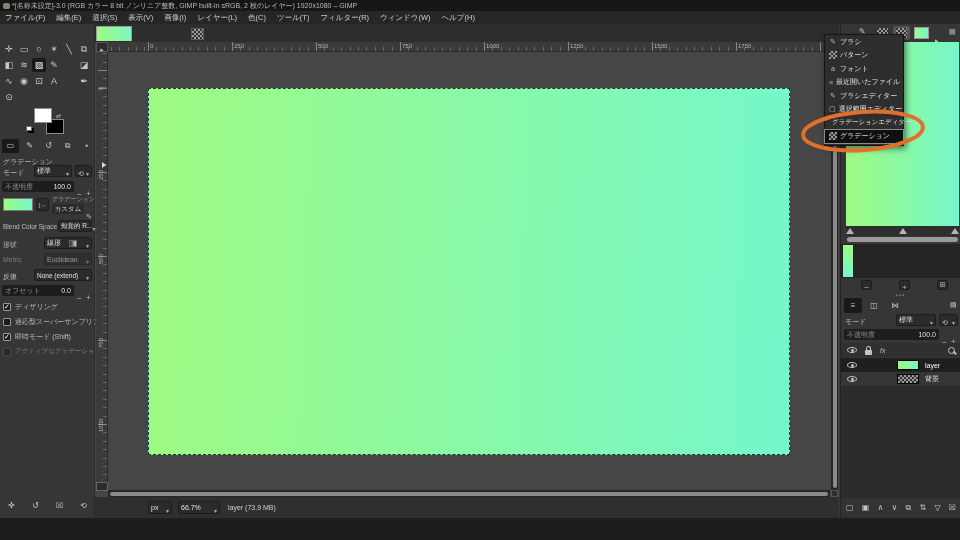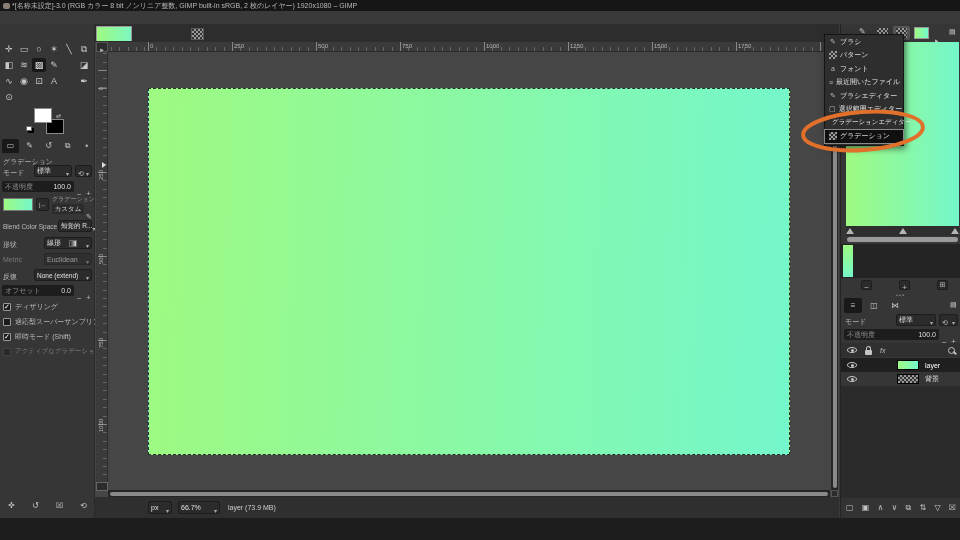--- a/index.html
+++ b/index.html
@@ -68,20 +68,33 @@
 </head>
 <body>
 
 <div id="root">
 
   <div id="titlebar" class="abs">
     <span class="abs" style="left:3px;top:3px;width:7px;height:6px;background:#8a7f72;border-radius:2px;"></span>
     <span class="ttl" style="margin-left:12px;">*[名称未設定]-3.0 (RGB カラー 8 bit ノンリニア整数, GIMP built-in sRGB, 2 枚のレイヤー) 1920x1080 – GIMP</span>
   </div>
 
+  <div id="menubar" class="abs">
+    <span class="mi">ファイル(F)</span>
+    <span class="mi">編集(E)</span>
+    <span class="mi">選択(S)</span>
+    <span class="mi">表示(V)</span>
+    <span class="mi">画像(I)</span>
+    <span class="mi">レイヤー(L)</span>
+    <span class="mi">色(C)</span>
+    <span class="mi">ツール(T)</span>
+    <span class="mi">フィルター(R)</span>
+    <span class="mi">ウィンドウ(W)</span>
+    <span class="mi">ヘルプ(H)</span>
+  </div>
 
   <div class="abs panel" style="left:0;top:24px;width:95px;height:494px;border-right:1px solid #2a2a2a;">
 
     <div class="abs tool" style="left:2px;top:18px;">
         <span class="glyph">✛</span>
       </div>
     <div class="abs tool" style="left:17px;top:18px;">
         <span class="glyph">▭</span>
       </div>
     <div class="abs tool" style="left:32px;top:18px;">

